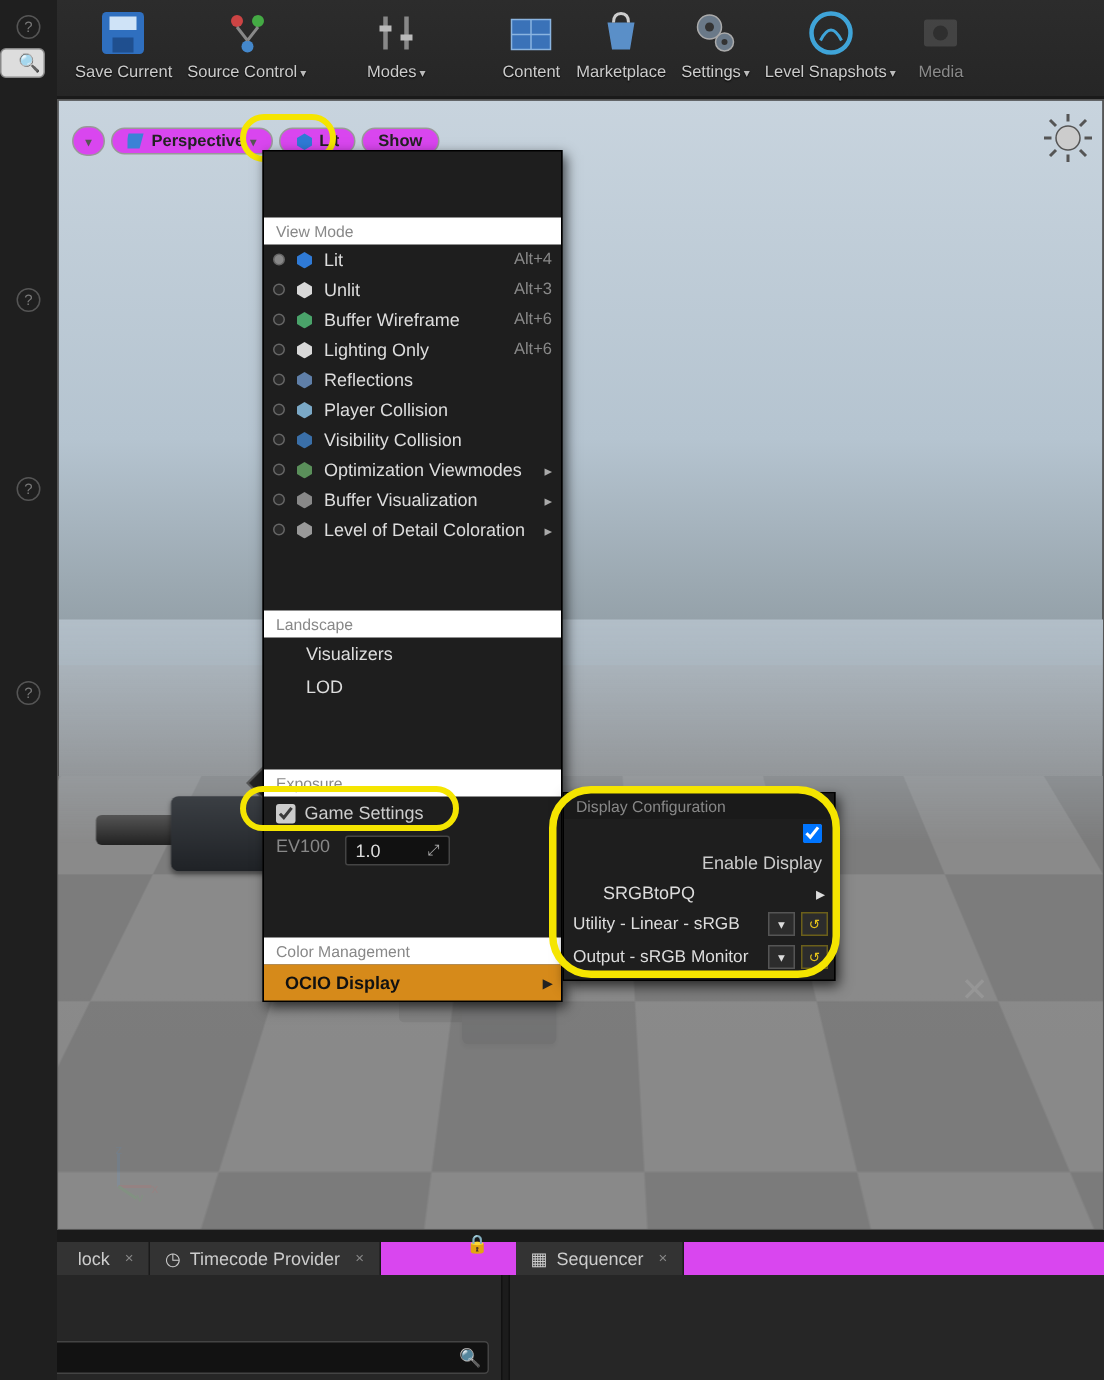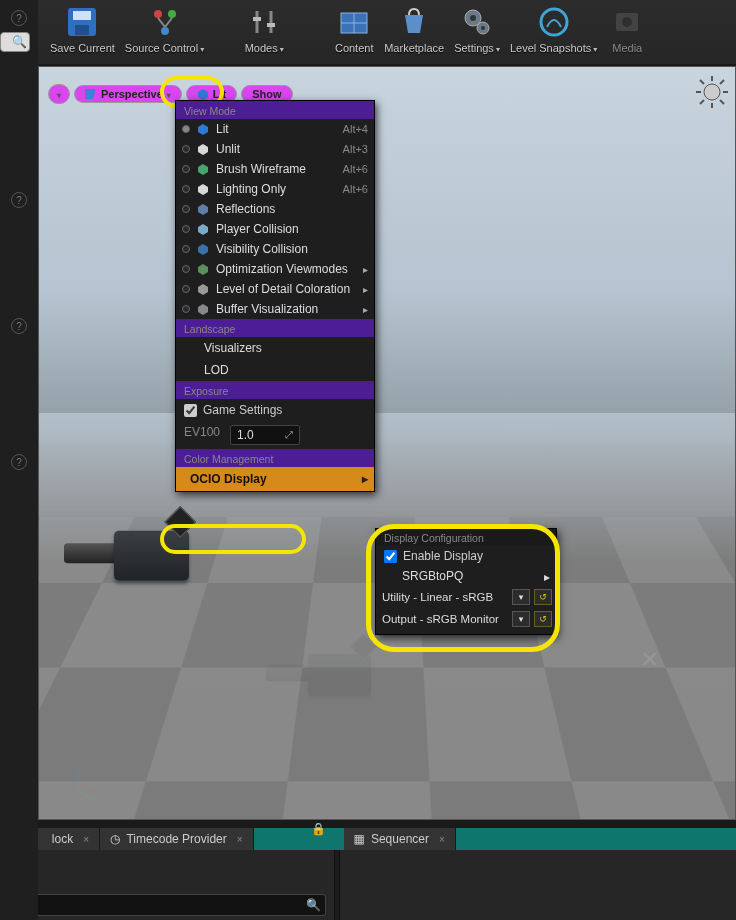--- a/index.html
+++ b/index.html
@@ -36,21 +36,21 @@
 
   
   .view-pills { position:absolute; top:84px; left:48px; display:flex; gap:4px; align-items:center; z-index:40; }
   .pill { background:#d946ef; border:1px solid #999; border-radius:10px; padding:2px 10px; font-size:11px; color:#222; font-weight:600; cursor:pointer; display:flex; align-items:center; gap:4px; }
   .pill.round { width:22px; height:20px; padding:0; justify-content:center; border-radius:10px;}
   .pill .caret::after { content:"▾"; font-size:8px; color:#555; }
   .lit-highlight { position:absolute; border:4px solid #f5e500; border-radius:18px; width:64px; height:32px; top:76px; left:160px; z-index:41; pointer-events:none; }
 
   
   .menu { position:absolute; top:100px; left:175px; width:200px; background:#1e1e1e; border:1px solid #000; z-index:50; box-shadow:2px 3px 8px rgba(0,0,0,0.7);}
-  .menu .section-header { font-size:10.5px; color:#888; padding:4px 8px 2px; background:#4c1d95;}
+  .menu .section-header { font-size:10.5px; color:#888; padding:4px 8px 2px; background:#ffffff;margin-top:44px;}
   .menu-item { display:flex; align-items:center; gap:6px; padding:3px 6px; cursor:pointer; position:relative;}
   .menu-item .radio { width:8px; height:8px; border-radius:50%; border:1px solid #666; background:#2a2a2a; flex:0 0 8px; }
   .menu-item .radio.on { background:#888; }
   .menu-item .mi-icon { width:14px; height:14px; flex:0 0 14px; display:flex; align-items:center; justify-content:center;}
   .menu-item .mi-label { flex:1; color:#ddd; font-size:12px;}
   .menu-item .shortcut { color:#888; font-size:11px; }
   .menu-item .arrow::after { content:"▸"; color:#aaa; font-size:10px; }
   .menu .plain-item { padding:4px 8px 4px 28px; font-size:12px; color:#ddd; cursor:pointer; position:relative;}
   .menu .plain-item .arrow { position:absolute; right:6px; top:4px;}
   .menu .check-row { display:flex; align-items:center; gap:6px; padding:4px 8px;}
@@ -58,31 +58,31 @@
   .ev-row { display:flex; align-items:flex-start; gap:10px; padding:4px 8px;}
   .ev-input { background:#111; border:1px solid #444; color:#ddd; width:70px; padding:2px 6px; font-size:12px; border-radius:2px; display:flex; justify-content:space-between; align-items:center;}
   .ev-input .expand { color:#aaa; font-size:10px;}
   .ocio-row { background:#d68a1a; color:#111; font-weight:600; padding:5px 14px; position:relative; cursor:pointer; font-size:12px;}
   .ocio-row .arrow { position:absolute; right:6px; top:5px; color:#222;}
   .ocio-highlight { position:absolute; border:4px solid #f5e500; border-radius:20px; width:146px; height:30px; top:524px; left:160px; z-index:60; pointer-events:none;}
 
   
   .submenu { position:absolute; top:528px; left:375px; width:182px; background:#1e1e1e; border:1px solid #000; z-index:55; padding-bottom:4px; box-shadow:2px 3px 8px rgba(0,0,0,0.7);}
   .submenu .section-header { font-size:10.5px; color:#888; padding:3px 8px 2px; background:#1a1a1a;}
-  .submenu .check-row { display:flex; align-items:flex-end; gap:6px; padding:3px 8px; font-size:12px;}
+  .submenu .check-row { display:flex; align-items:flex-end; gap:6px; padding:3px 8px; font-size:12px;flex-direction:column;}
   .submenu .plain { padding:3px 8px 3px 26px; color:#ddd; font-size:12px; position:relative;}
   .submenu .plain .arrow { position:absolute; right:6px; top:4px;}
   .submenu .dd-row { display:flex; align-items:center; gap:4px; padding:3px 4px 3px 6px; font-size:11.5px; color:#ddd;}
   .submenu .dd-row .dd-label { flex:1; white-space:nowrap; overflow:hidden; text-overflow:ellipsis;}
   .mini-btn { width:18px; height:16px; background:#2c2c2c; border:1px solid #555; display:flex; align-items:center; justify-content:center; font-size:9px; cursor:pointer;}
   .reset-btn { color:#e6c31a; border-color:#6b5f1a;}
   .submenu-highlight { position:absolute; border:5px solid #f5e500; border-radius:28px; width:194px; height:128px; top:524px; left:366px; z-index:60; pointer-events:none;}
 
   
-  .bottom-tabs { position:absolute; left:0; right:0; top:828px; height:22px; background:#0f766e; display:flex; align-items:stretch;}
+  .bottom-tabs { position:absolute; left:0; right:0; top:828px; height:22px; background:#d946ef; display:flex; align-items:stretch;}
   .tab { display:flex; align-items:center; gap:6px; padding:0 10px; background:#333; border-right:1px solid #1a1a1a; font-size:12px; color:#ccc; cursor:pointer;}
   .tab .close { color:#888; font-size:10px; margin-left:4px;}
   .tab.first { border-left:1px solid #1a1a1a; margin-left:0;}
   .lock-pin { margin-left:auto; padding:0 8px; color:#888; display:flex; align-items:center;}
 
   
   .lower-panel { position:absolute; left:0; right:0; top:850px; bottom:0; background:#262626;}
   .lower-divider { position:absolute; left:334px; top:0; bottom:0; width:6px; background:#1c1c1c; border-left:1px solid #111; border-right:1px solid #111;}
   .lower-search { position:absolute; left:6px; bottom:4px; width:320px; height:22px; background:#121212; border:1px solid #444; border-radius:3px; display:flex; align-items:center; justify-content:flex-end; padding-right:4px; color:#888;}
 
@@ -276,21 +276,21 @@
         <span class="mi-label">Unlit</span>
         <span class="shortcut">Alt+3</span>
       </div>
       <div class="menu-item">
         <span class="radio"></span>
         <span class="mi-icon">
           <svg width="12" height="12">
             <polygon points="6,1 11,4 11,9 6,12 1,9 1,4" fill="#4aa36a"></polygon>
           </svg>
         </span>
-        <span class="mi-label">Brush Wireframe</span>
+        <span class="mi-label">Buffer Wireframe</span>
         <span class="shortcut">Alt+6</span>
       </div>
       <div class="menu-item">
         <span class="radio"></span>
         <span class="mi-icon">
           <svg width="12" height="12">
             <polygon points="6,1 11,4 11,9 6,12 1,9 1,4" fill="#d8d8d8"></polygon>
           </svg>
         </span>
         <span class="mi-label">Lighting Only</span>
@@ -333,34 +333,34 @@
             <polygon points="6,1 11,4 11,9 6,12 1,9 1,4" fill="#5a8f5a"></polygon>
           </svg>
         </span>
         <span class="mi-label">Optimization Viewmodes</span>
         <span class="arrow"></span>
       </div>
       <div class="menu-item">
         <span class="radio"></span>
         <span class="mi-icon">
           <svg width="12" height="12">
+            <polygon points="6,1 11,4 11,9 6,12 1,9 1,4" fill="#888888"></polygon>
+          </svg>
+        </span>
+        <span class="mi-label">Buffer Visualization</span>
+        <span class="arrow"></span>
+      </div>
+      <div class="menu-item">
+        <span class="radio"></span>
+        <span class="mi-icon">
+          <svg width="12" height="12">
             <polygon points="6,1 11,4 11,9 6,12 1,9 1,4" fill="#999999"></polygon>
           </svg>
         </span>
         <span class="mi-label">Level of Detail Coloration</span>
-        <span class="arrow"></span>
-      </div>
-      <div class="menu-item">
-        <span class="radio"></span>
-        <span class="mi-icon">
-          <svg width="12" height="12">
-            <polygon points="6,1 11,4 11,9 6,12 1,9 1,4" fill="#888888"></polygon>
-          </svg>
-        </span>
-        <span class="mi-label">Buffer Visualization</span>
         <span class="arrow"></span>
       </div>
     </div>
   <div class="section-header">Landscape</div>
   <div class="plain-item"><span>Visualizers</span><span class="arrow"></span></div>
   <div class="plain-item"><span>LOD</span><span class="arrow"></span></div>
   <div class="section-header">Exposure</div>
   <div class="check-row">
     <input type="checkbox" checked="" style="">
     <span>Game Settings</span>

